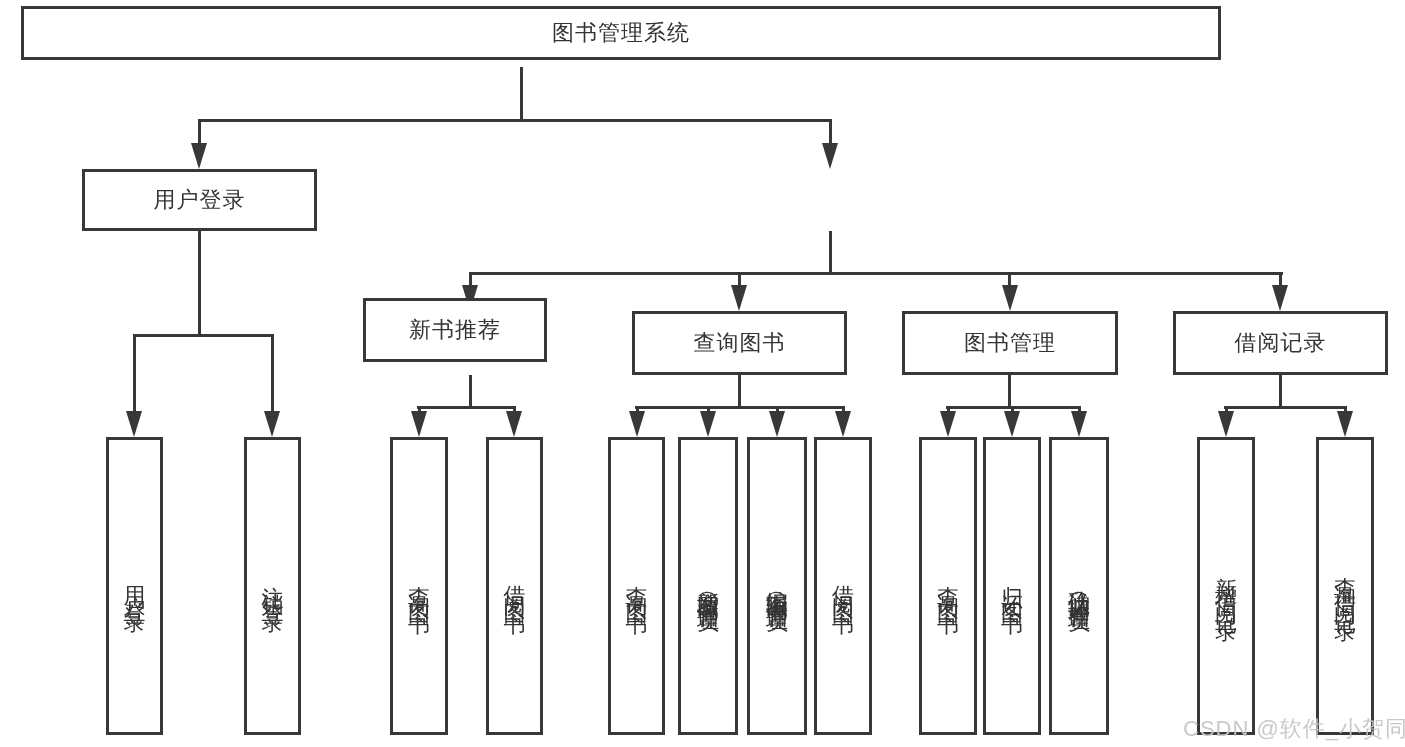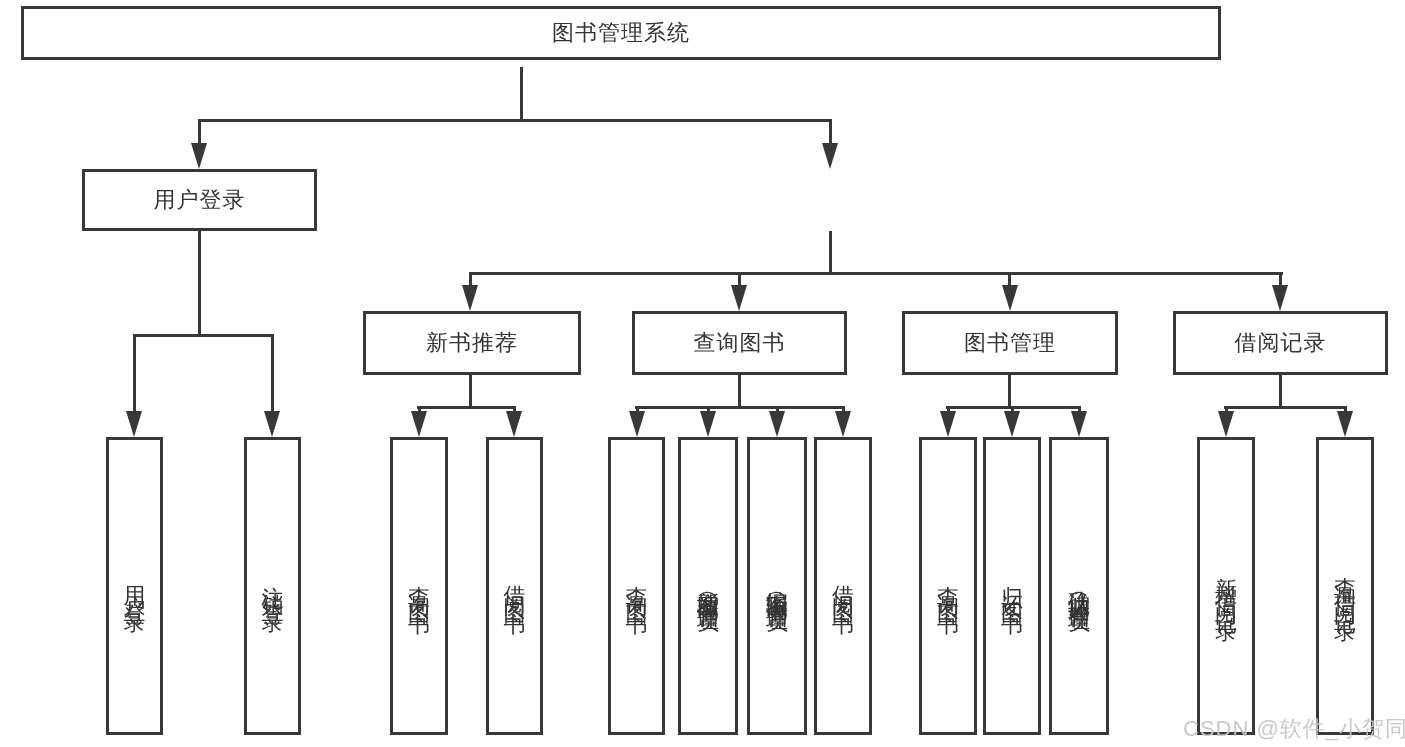--- a/index.html
+++ b/index.html
@@ -80,21 +80,21 @@
   <div class="hline" style="left:469px; top:272px; width:814px;"></div>
   <div class="vline" style="left:469px; top:272px; height:16px;"></div>
   <div class="arrow" style="left:462px; top:285px;"></div>
   <div class="vline" style="left:738px; top:272px; height:16px;"></div>
   <div class="arrow" style="left:731px; top:285px;"></div>
   <div class="vline" style="left:1008px; top:272px; height:16px;"></div>
   <div class="arrow" style="left:1002px; top:285px;"></div>
   <div class="vline" style="left:1279px; top:272px; height:16px;"></div>
   <div class="arrow" style="left:1272px; top:285px;"></div>
 
-  <div class="node hnode" style="left:363px; top:311px; width:218px; height:64px;align-items:center;">
+  <div class="node hnode" style="left:363px; top:298px; width:184px; height:64px;align-items:center;">
     <span>新书推荐</span>
   </div>
   <div class="node hnode" style="left:632px; top:311px; width:215px; height:64px;">
     <span>查询图书</span>
   </div>
   <div class="node hnode" style="left:902px; top:311px; width:216px; height:64px;">
     <span>图书管理</span>
   </div>
   <div class="node hnode" style="left:1173px; top:311px; width:215px; height:64px;">
     <span>借阅记录</span>

